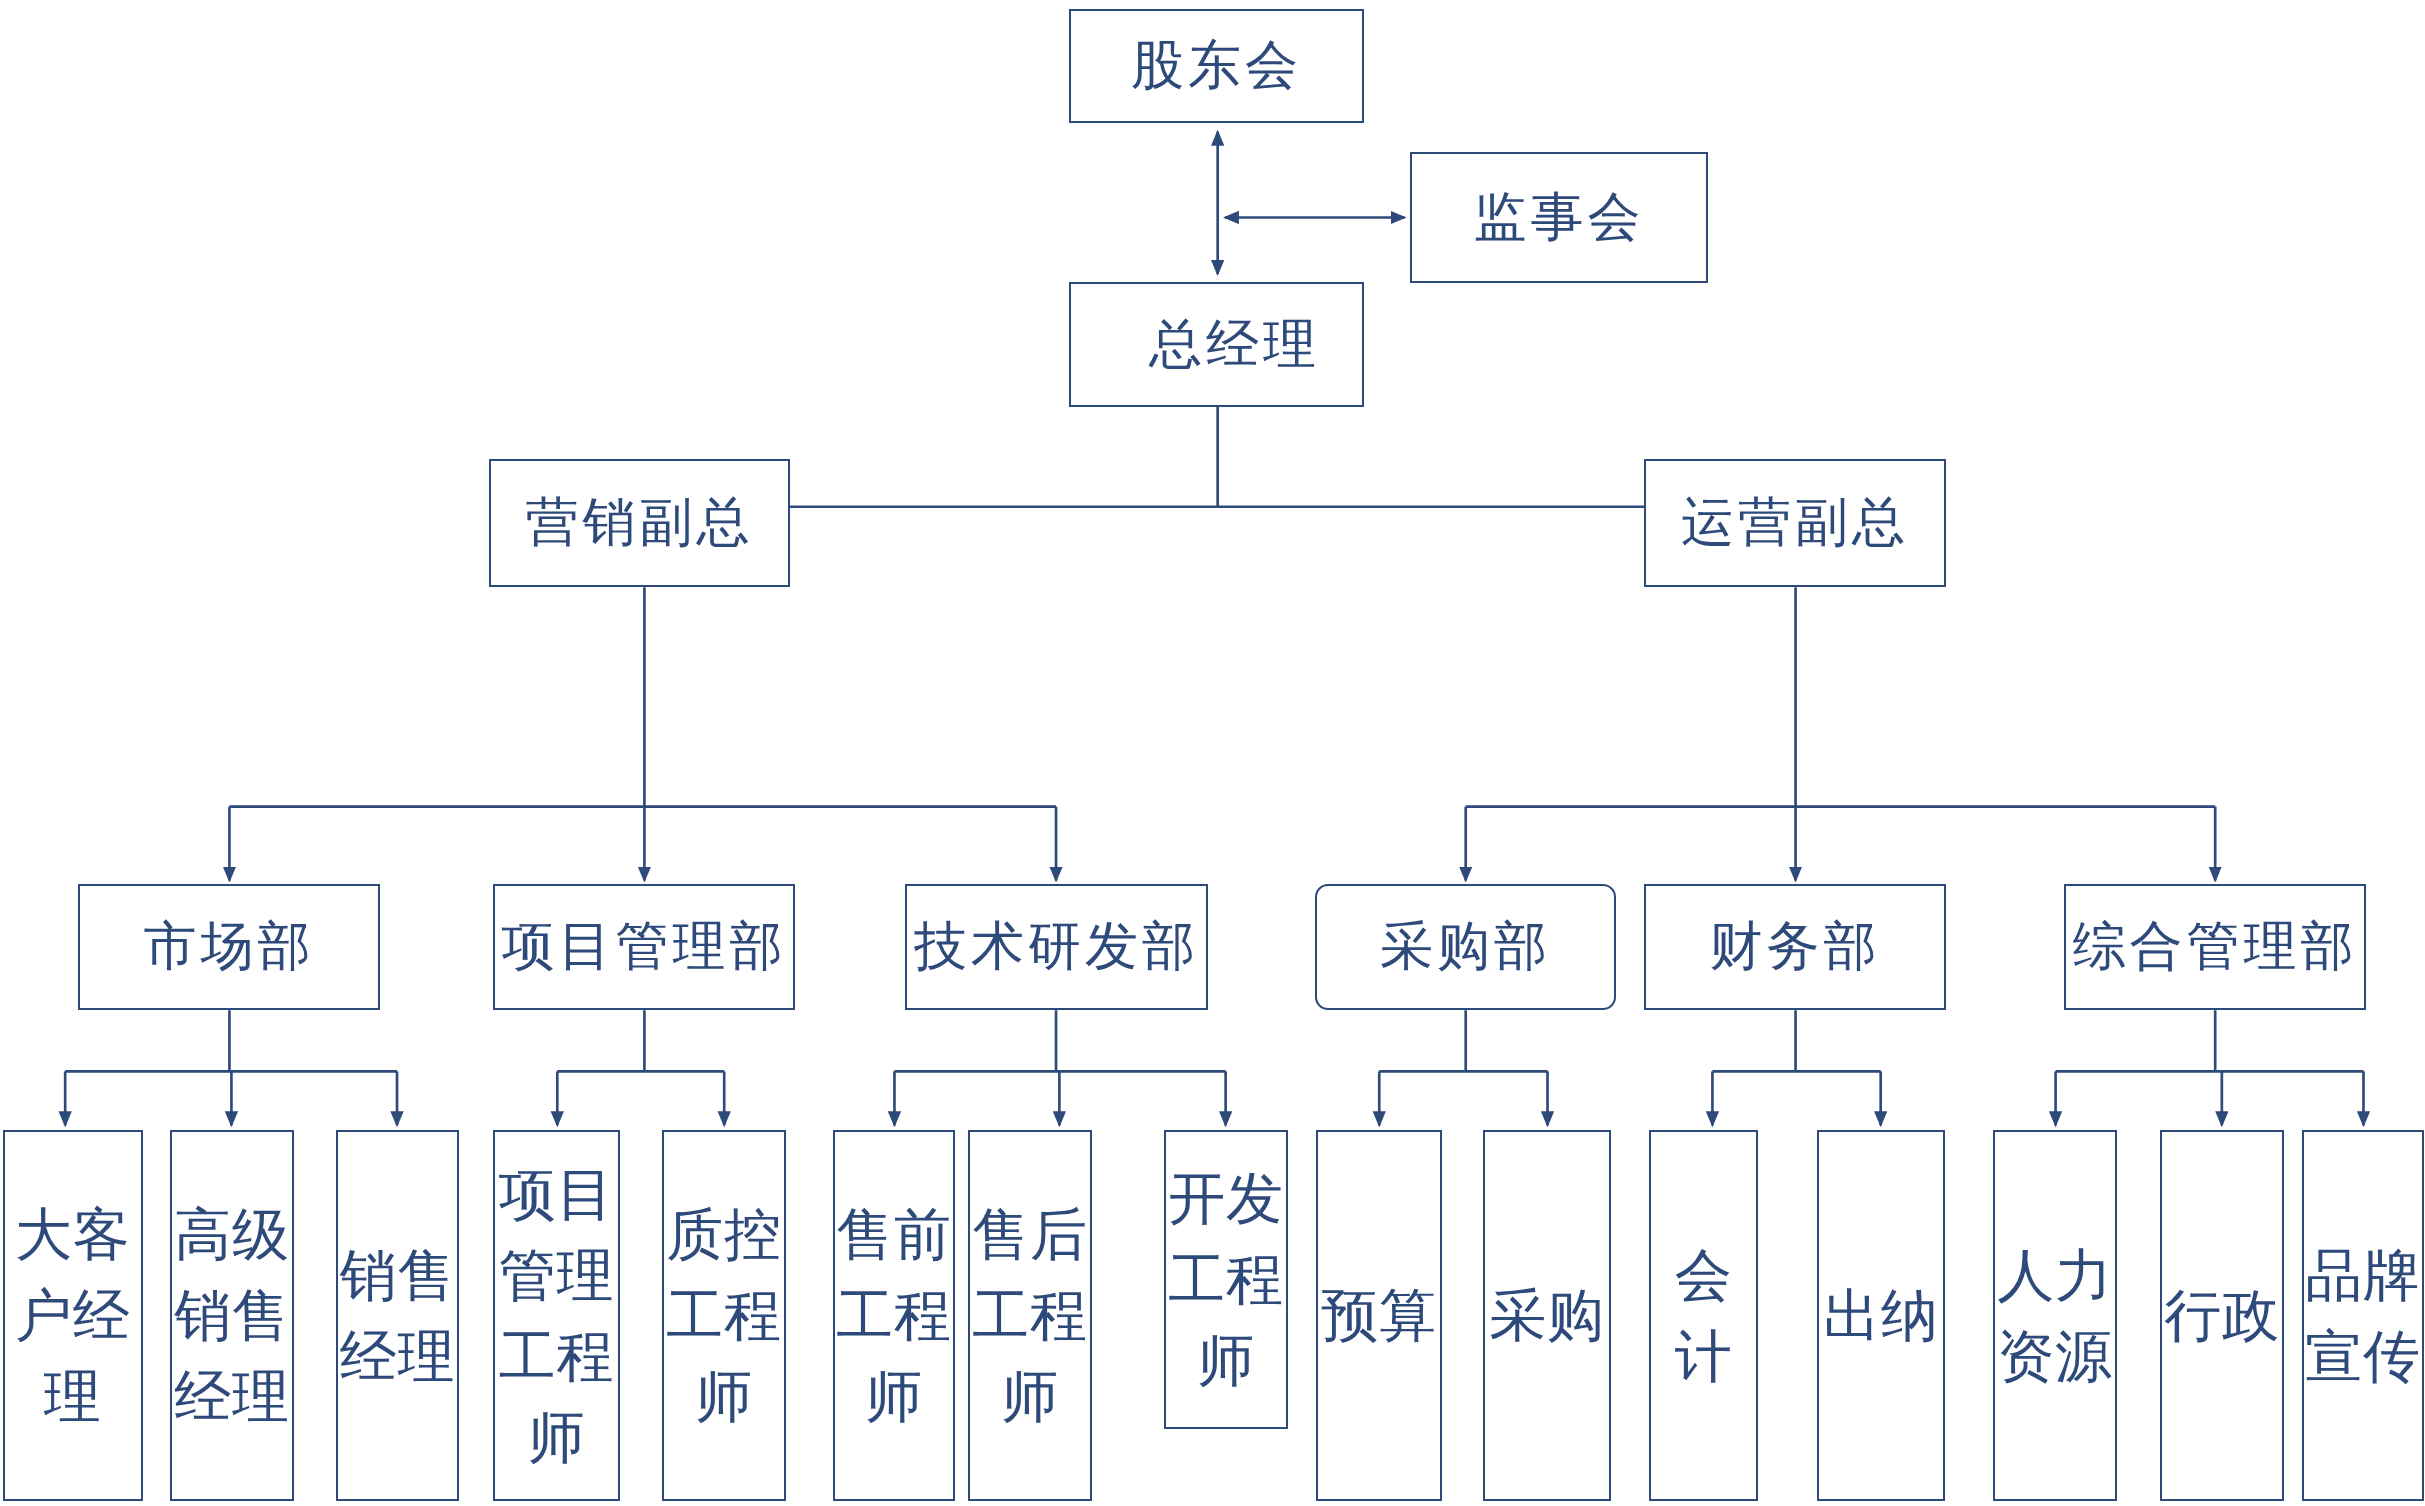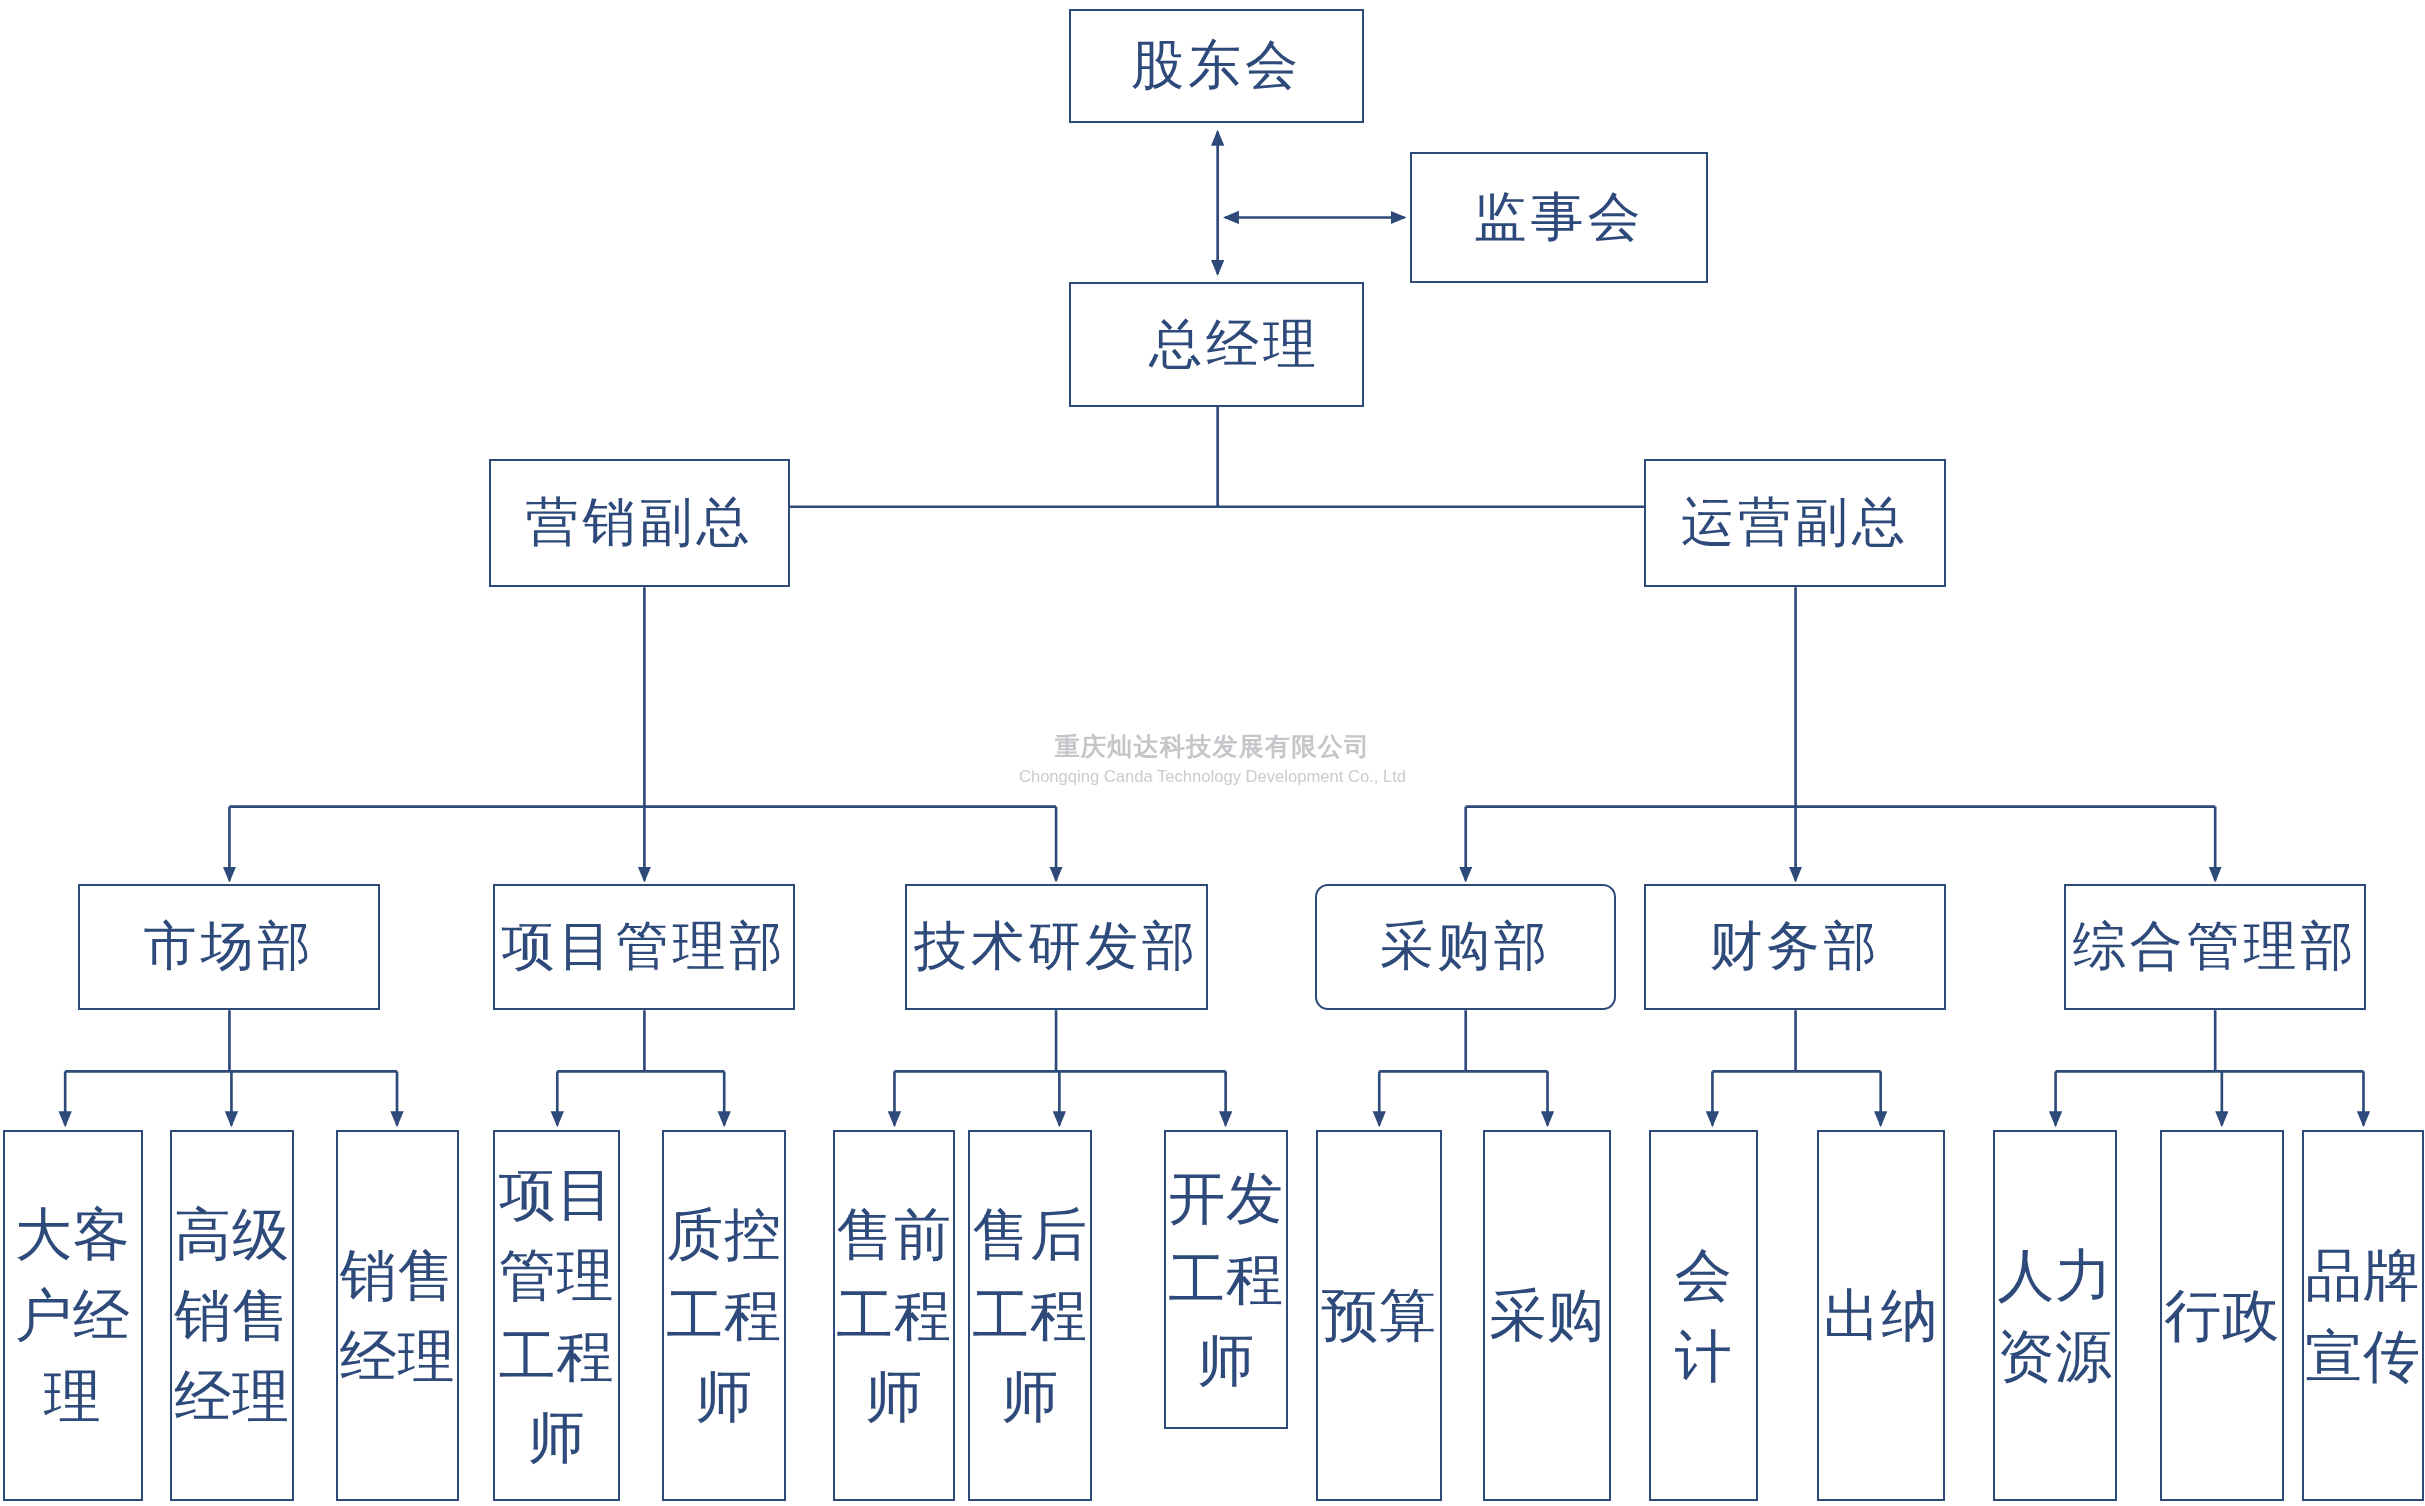--- a/index.html
+++ b/index.html
@@ -61,24 +61,20 @@
     <line class="wire" x1="1843" y1="1611" x2="1843" y2="1692" marker-end="url(#arr)"></line>
     <line class="wire" x1="2074" y1="1611" x2="2074" y2="1692" marker-end="url(#arr)"></line>
     <line class="wire" x1="2327" y1="1611" x2="2327" y2="1692" marker-end="url(#arr)"></line>
     <line class="wire" x1="2575" y1="1611" x2="2575" y2="1692" marker-end="url(#arr)"></line>
     <line class="wire" x1="2828" y1="1611" x2="2828" y2="1692" marker-end="url(#arr)"></line>
     <line class="wire" x1="3091" y1="1611" x2="3091" y2="1692" marker-end="url(#arr)"></line>
     <line class="wire" x1="3341" y1="1611" x2="3341" y2="1692" marker-end="url(#arr)"></line>
     <line class="wire" x1="3554" y1="1611" x2="3554" y2="1692" marker-end="url(#arr)"></line>
   </svg>
 
-  <div class="wm">
-    <div class="wm-cn">重庆灿达科技发展有限公司</div>
-    <div class="wm-en">Chongqing Canda Technology Development Co., Ltd</div>
-  </div>
 
   <div class="node lv" style="left:1069px;top:9.3px;width:295px;height:114px;">股东会</div>
   <div class="node lv" style="left:1410px;top:152px;width:298px;height:131px;">监事会</div>
   <div class="node lv" style="left:1069px;top:282px;width:295px;height:125px;padding-left:36px;">总经理</div>
 
   <div class="node lv" style="left:489px;top:459px;width:301px;height:128px;">营销副总</div>
   <div class="node lv" style="left:1644px;top:459px;width:302px;height:128px;">运营副总</div>
 
   <div class="node lv" style="left:78px;top:884px;width:302px;height:126px;">市场部</div>
   <div class="node lv" style="left:493px;top:884px;width:302px;height:126px;">项目管理部</div>

